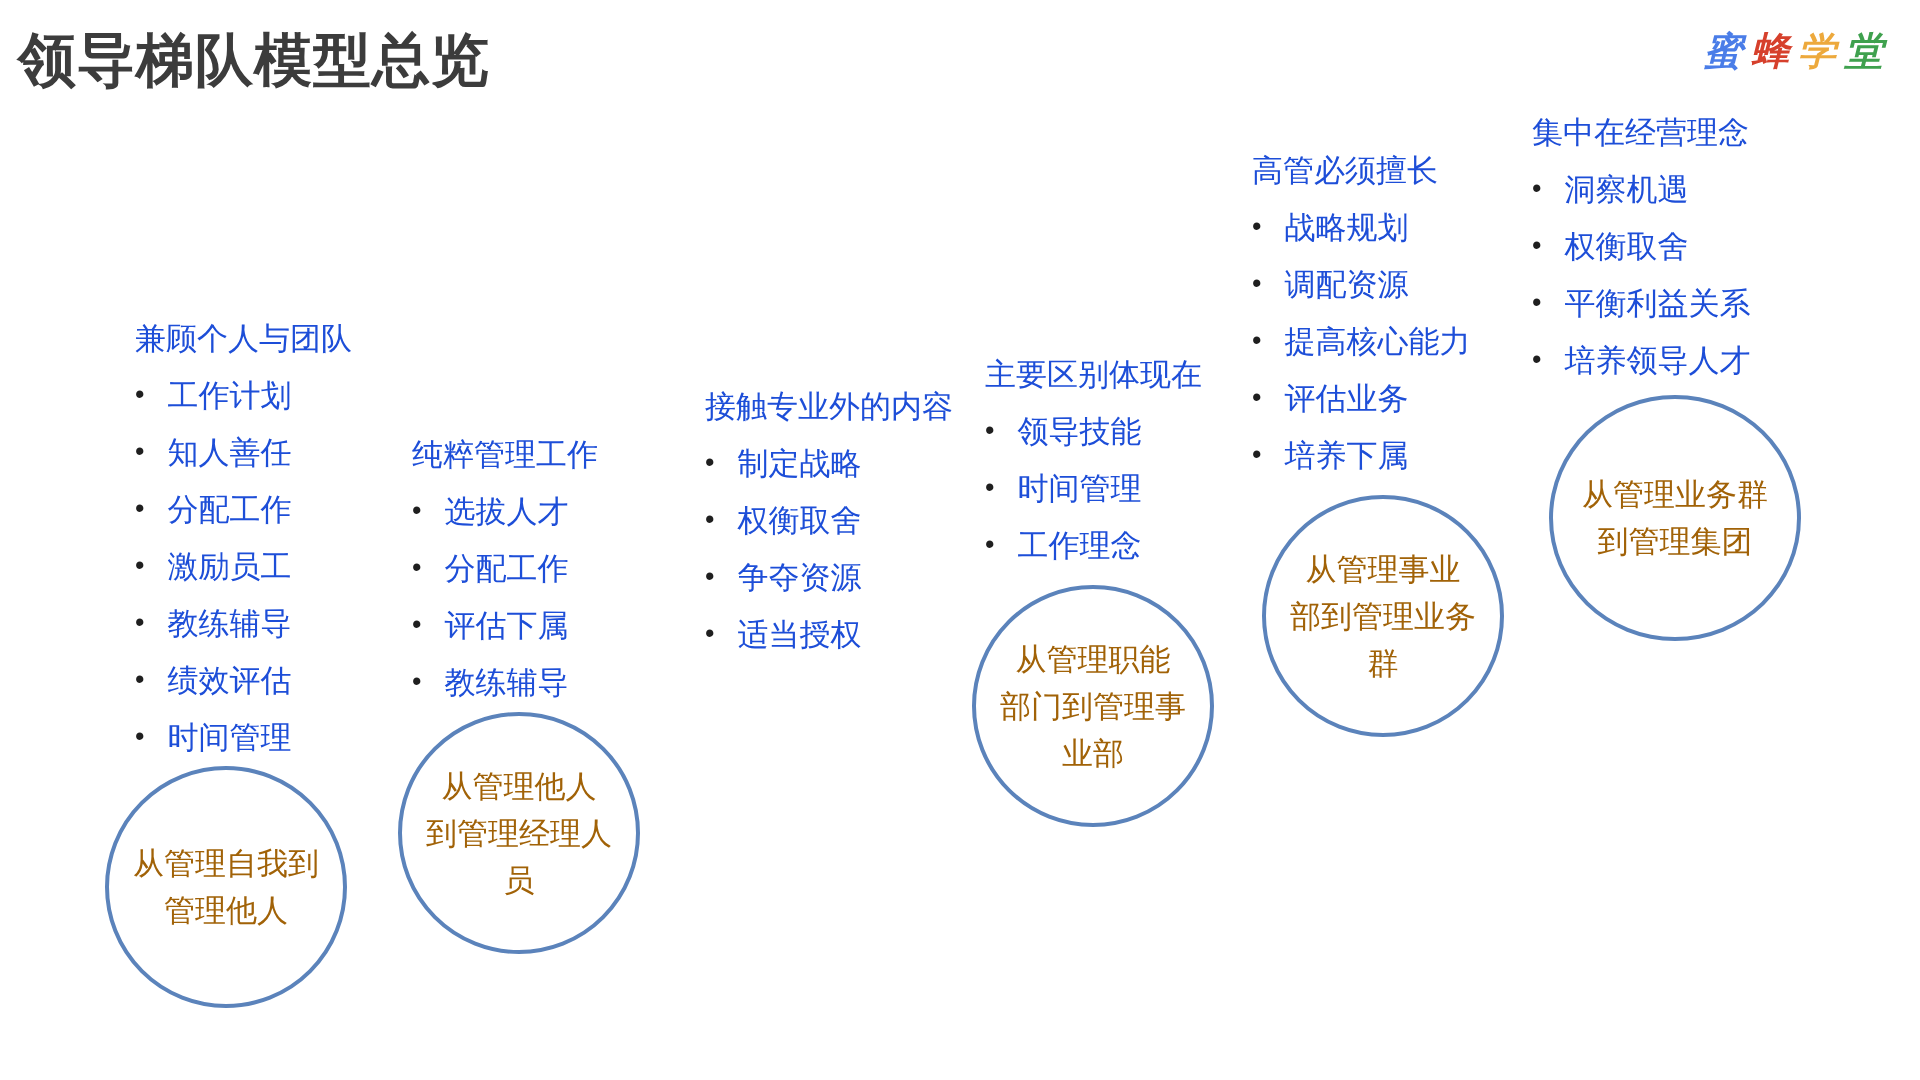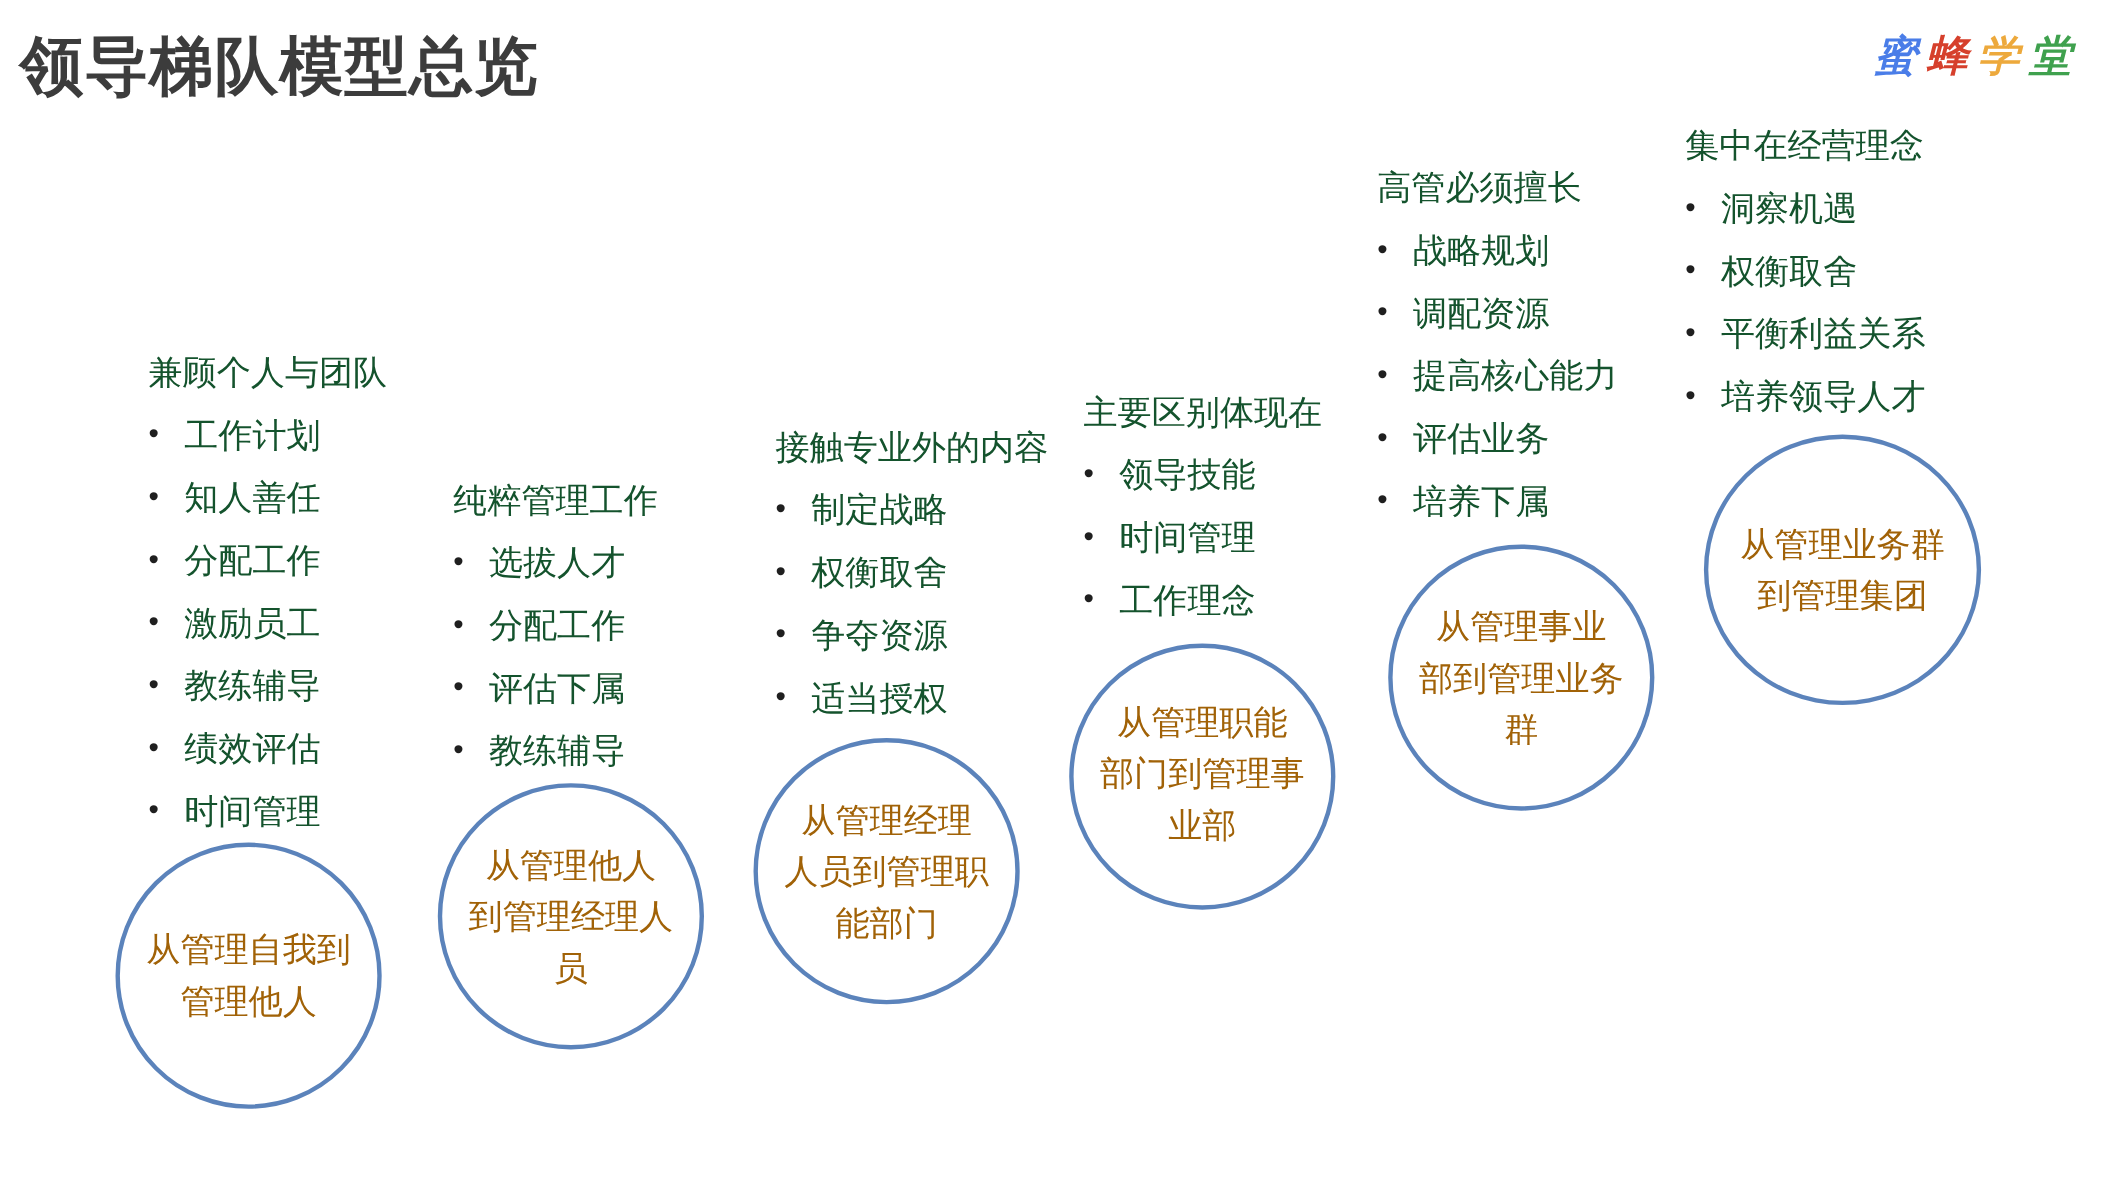--- a/index.html
+++ b/index.html
@@ -19,21 +19,21 @@
   
   .logo{
     position:absolute;right:28px;top:26px;
     font-size:38px;font-weight:700;
     font-family:"Liberation Serif","DejaVu Serif",serif;
     font-style:italic;letter-spacing:9px;white-space:nowrap;
   }
   .logo .logo-char{display:inline-block;}
 
   
-  .stage-list{position:absolute;color:#14532d;font-size:31px;}
+  .stage-list{position:absolute;color:#1d4ed8;font-size:31px;}
   .list-header{height:57px;display:flex;align-items:center;white-space:nowrap;}
   .list-item{height:57px;display:flex;align-items:center;white-space:nowrap;}
   .list-item::before{
     content:"•";font-size:27px;color:#1f1f1f;
     margin-right:23px;line-height:1;transform:translateY(-1px);
   }
   .s0{left:135px;top:310px;}
   .s1{left:412px;top:426px;}
   .s2{left:680px;top:378px;margin-left:25px;}
   .s3{left:985px;top:346px;}
@@ -122,26 +122,21 @@
 
   <div class="stage-circle c0" style="color: rgb(91, 131, 187);">
     <div class="circle-label">从管理自我到
 管理他人</div>
   </div>
   <div class="stage-circle c1" style="color: rgb(91, 131, 187);">
     <div class="circle-label">从管理他人
 到管理经理人
 员</div>
   </div>
-  <div class="stage-circle c2" style="color: rgb(91, 131, 187);">
-    <div class="circle-label">从管理经理
-人员到管理职
-能部门</div>
-  </div>
-  <div class="stage-circle c3" style="color: rgb(91, 131, 187); font-family: Liberation Mono, monospace;">
+  <div class="stage-circle c3" style="color: rgb(91, 131, 187);">
     <div class="circle-label">从管理职能
 部门到管理事
 业部</div>
   </div>
   <div class="stage-circle c4" style="color: rgb(91, 131, 187);">
     <div class="circle-label">从管理事业
 部到管理业务
 群</div>
   </div>
   <div class="stage-circle c5" style="color: rgb(91, 131, 187);">

